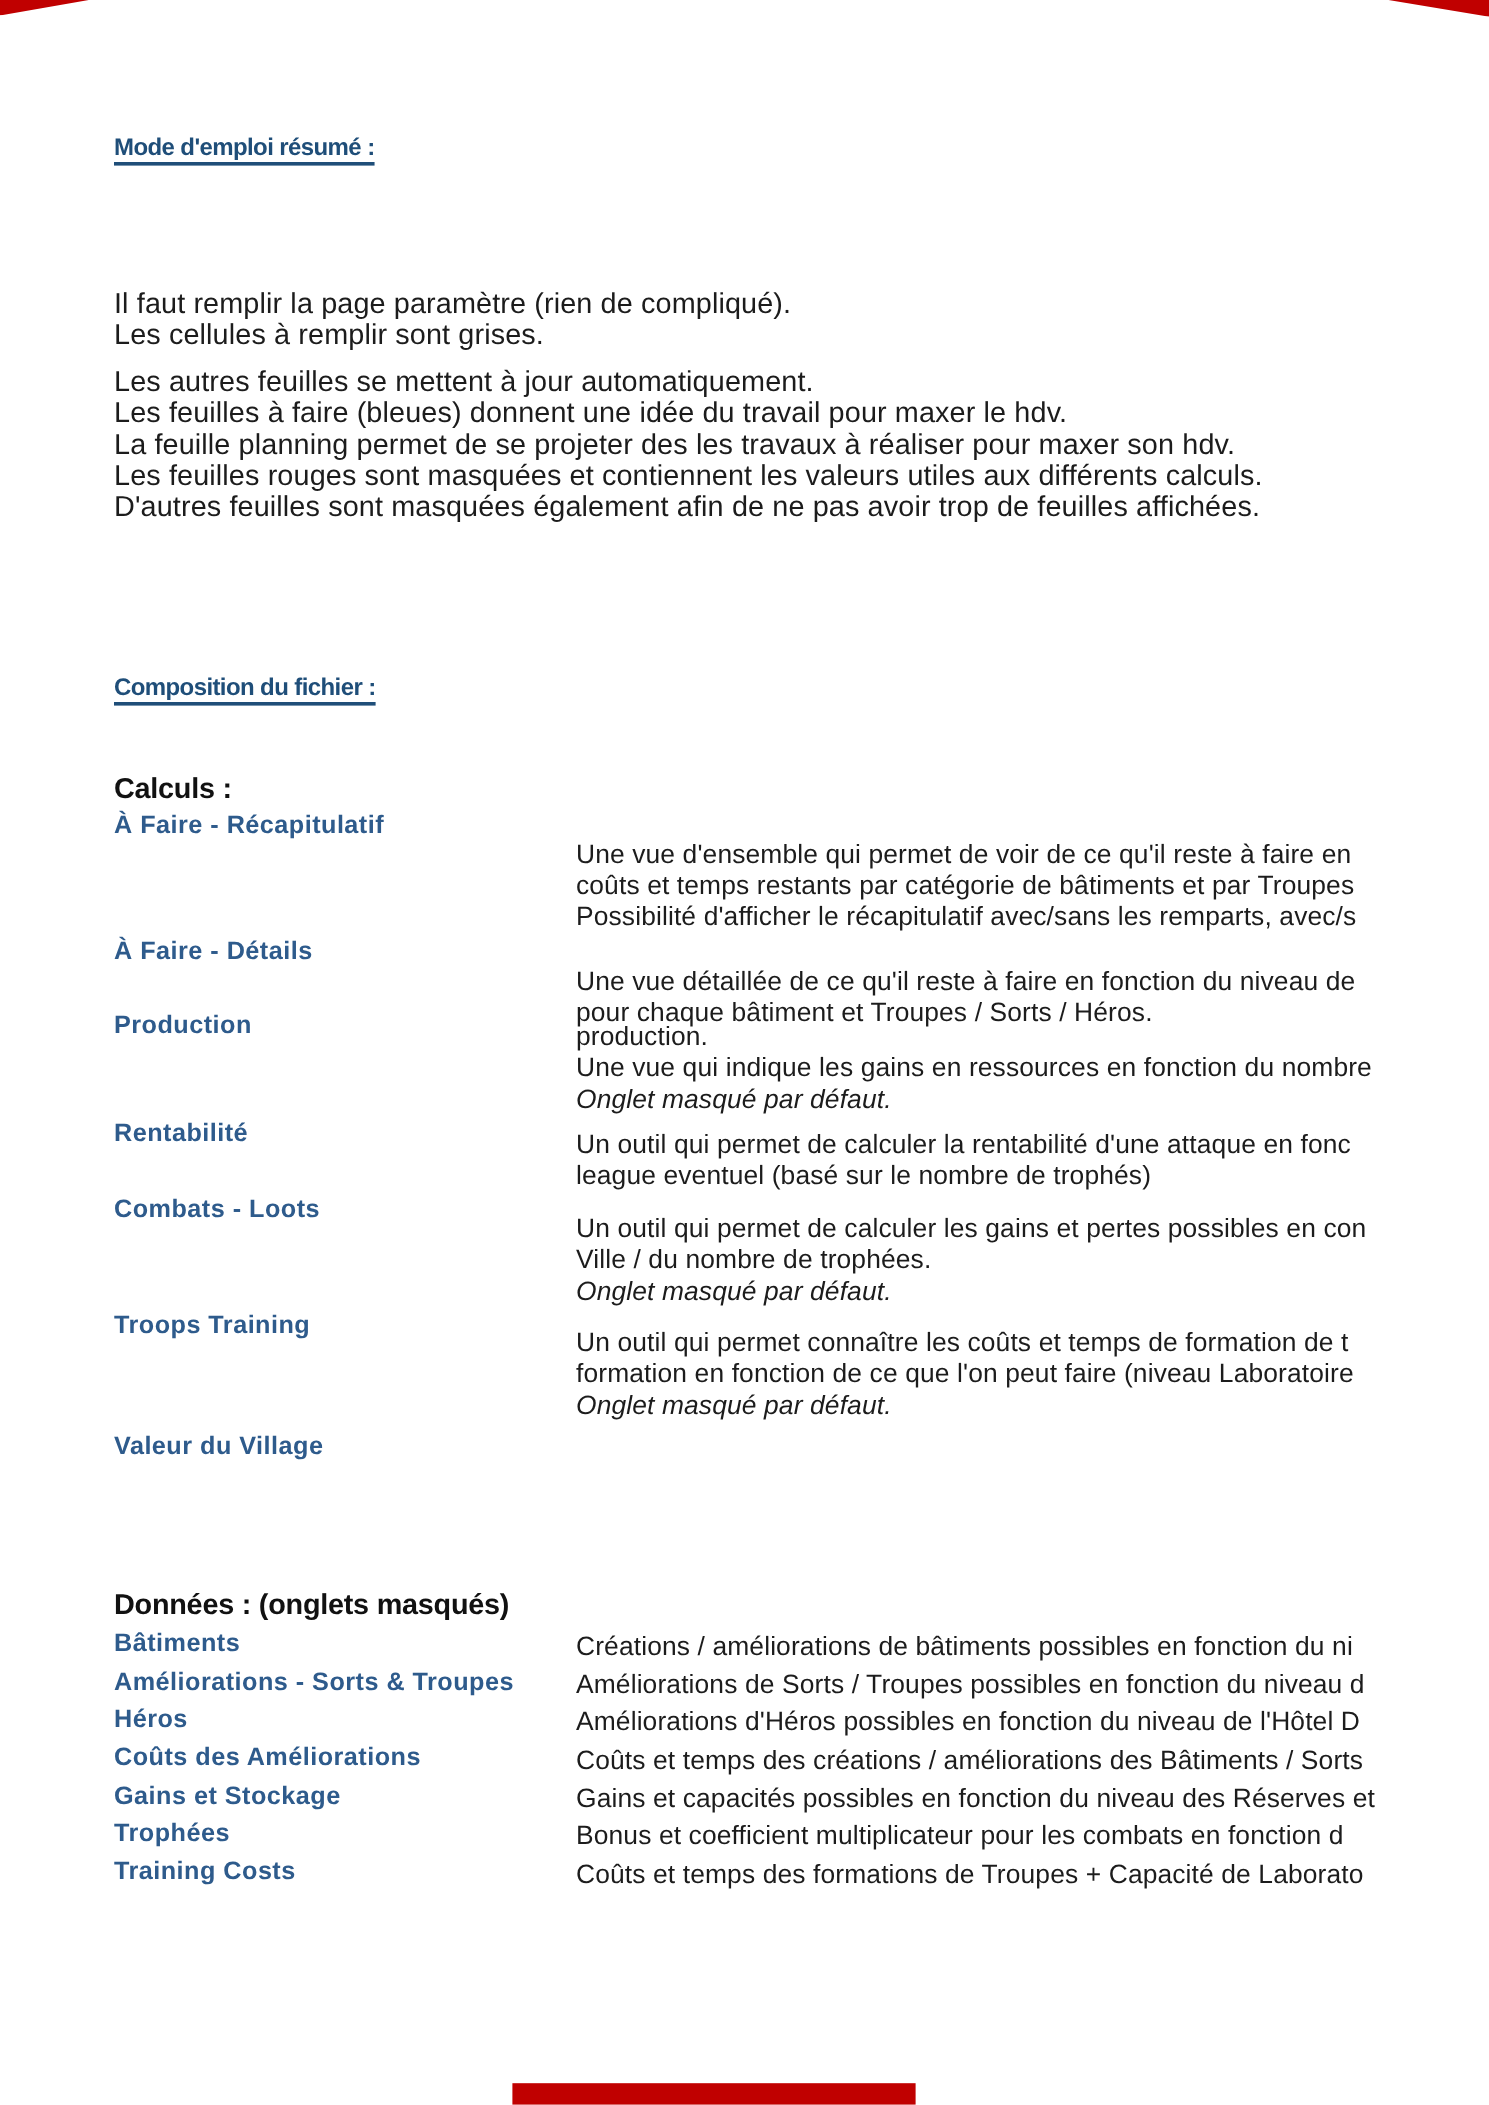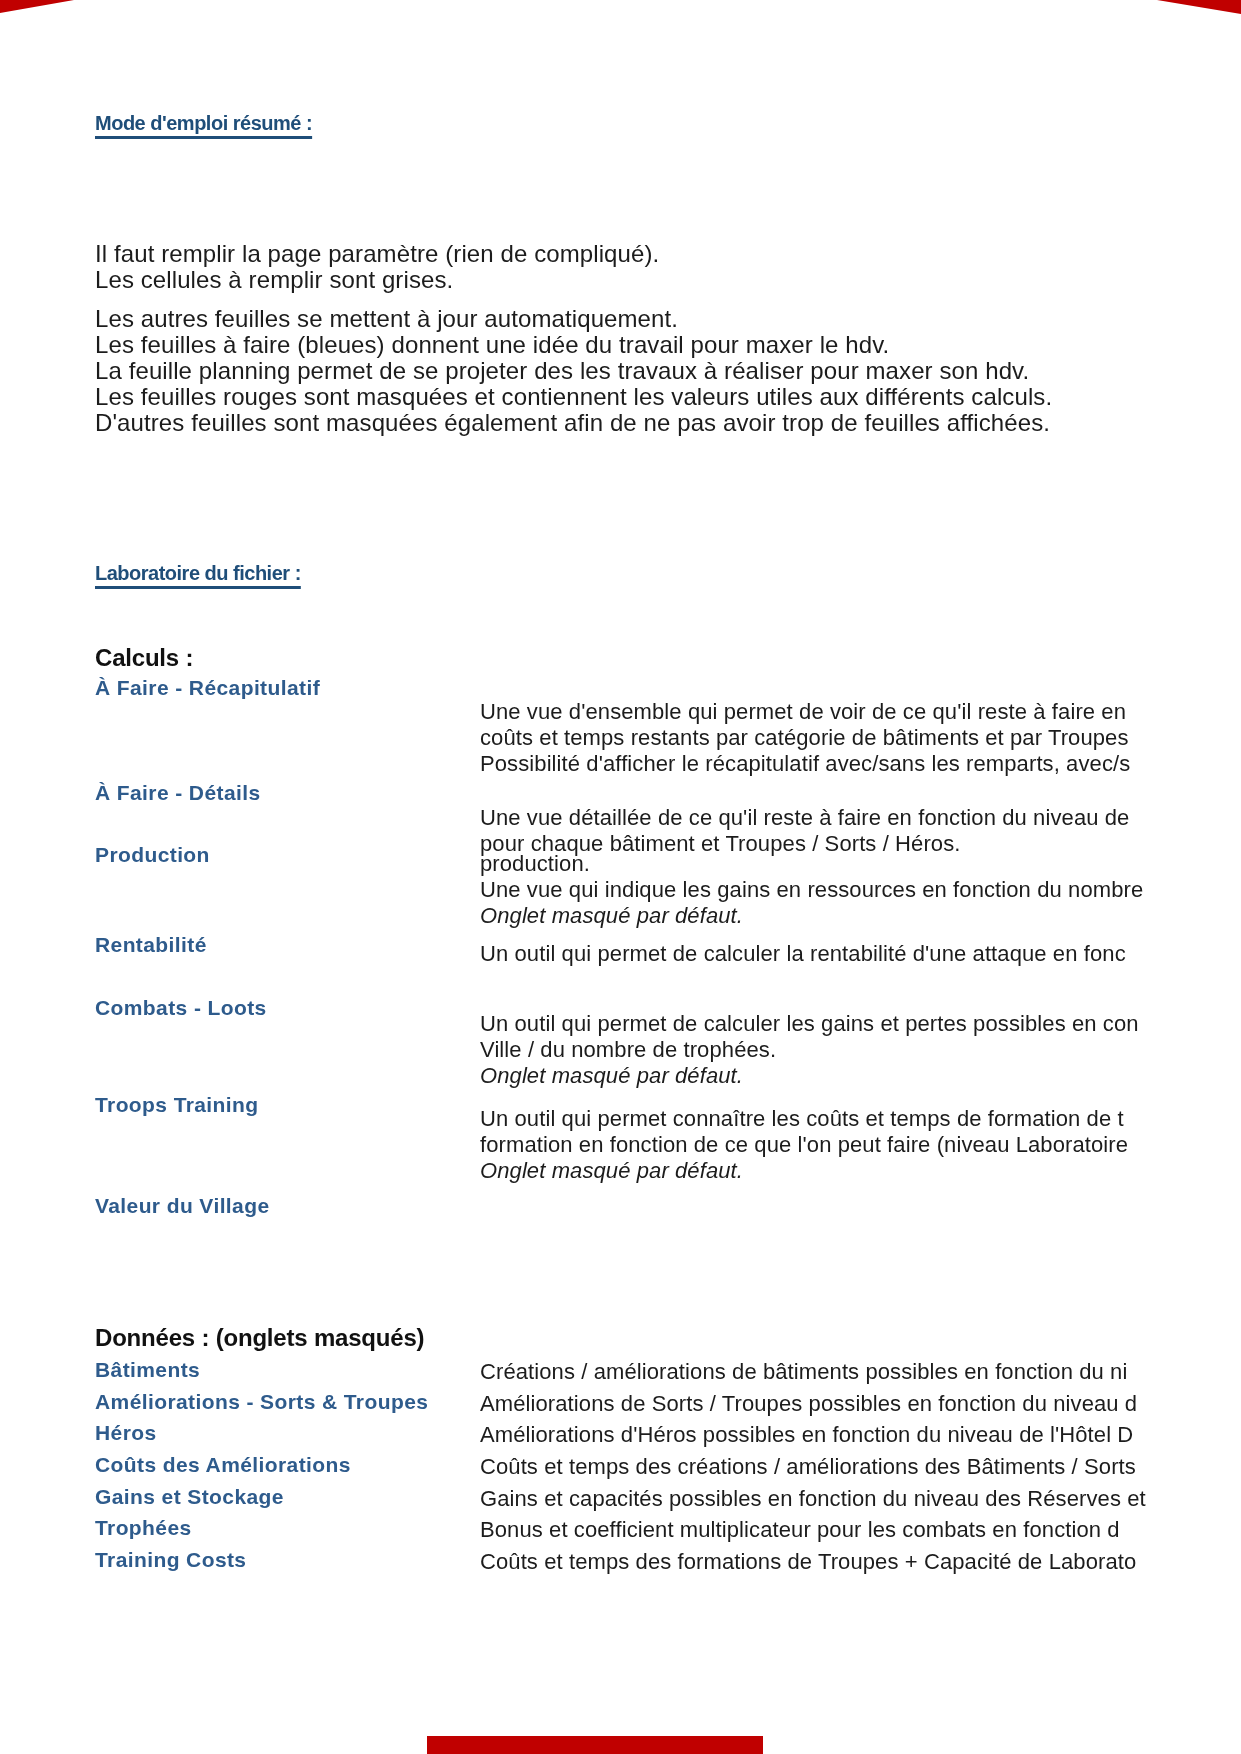--- a/index.html
+++ b/index.html
@@ -53,21 +53,21 @@
   <div>Les cellules à remplir sont grises.</div>
 </div>
 <div class="abs para" style="top:306px">
   <div>Les autres feuilles se mettent à jour automatiquement.</div>
   <div>Les feuilles à faire (bleues) donnent une idée du travail pour maxer le hdv.</div>
   <div>La feuille planning permet de se projeter des les travaux à réaliser pour maxer son hdv.</div>
   <div>Les feuilles rouges sont masquées et contiennent les valeurs utiles aux différents calculs.</div>
   <div>D'autres feuilles sont masquées également afin de ne pas avoir trop de feuilles affichées.</div>
 </div>
 
-<div class="abs page-title" style="top:562px">Laboratoire du fichier :</div>
+<div class="abs page-title" style="top:562px">Composition du fichier :</div>
 
 <div class="abs section-head" style="top:644px">Calculs :</div>
 
 <div class="abs item-label" style="top:676px">À Faire - Récapitulatif</div>
 <div class="abs item-label" style="top:781px">À Faire - Détails</div>
 <div class="abs item-label" style="top:843px">Production</div>
 <div class="abs item-label" style="top:933px">Rentabilité</div>
 <div class="abs item-label" style="top:996px">Combats - Loots</div>
 <div class="abs item-label" style="top:1093px">Troops Training</div>
 <div class="abs item-label" style="top:1194px">Valeur du Village</div>
@@ -81,20 +81,21 @@
   <div>Une vue détaillée de ce qu'il reste à faire en fonction du niveau de</div>
   <div>pour chaque bâtiment et Troupes / Sorts / Héros.</div>
 </div>
 <div class="abs desc" style="top:851px">
   <div>production.</div>
   <div>Une vue qui indique les gains en ressources en fonction du nombre</div>
   <div class="italic">Onglet masqué par défaut.</div>
 </div>
 <div class="abs desc" style="top:941px">
   <div>Un outil qui permet de calculer la rentabilité d'une attaque en fonc</div>
+  <div>league eventuel (basé sur le nombre de trophés)</div>
 </div>
 <div class="abs desc" style="top:1011px">
   <div>Un outil qui permet de calculer les gains et pertes possibles en con</div>
   <div>Ville / du nombre de trophées.</div>
   <div class="italic">Onglet masqué par défaut.</div>
 </div>
 <div class="abs desc" style="top:1106px">
   <div>Un outil qui permet connaître les coûts et temps de formation de t</div>
   <div>formation en fonction de ce que l'on peut faire (niveau Laboratoire</div>
   <div class="italic">Onglet masqué par défaut.</div>

